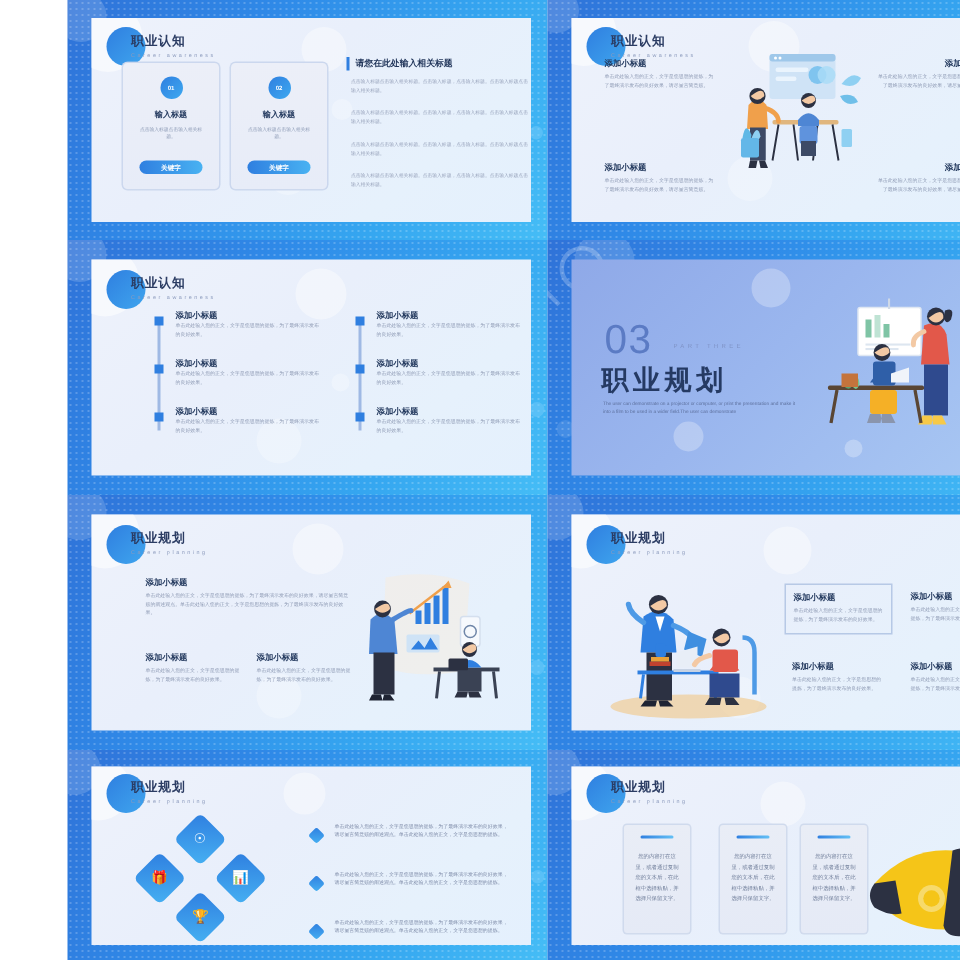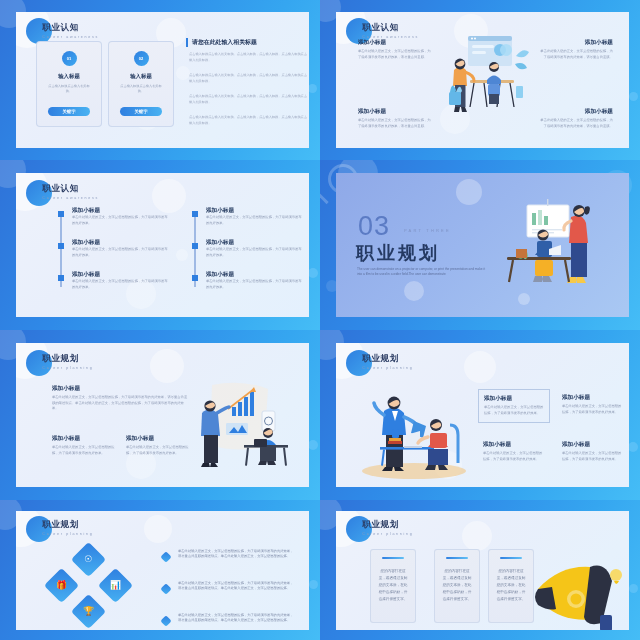--- a/index.html
+++ b/index.html
@@ -1,21 +1,21 @@
 <!DOCTYPE html>
 <html><head>
 <meta charset="utf-8">
 <style>
   * { box-sizing: border-box; margin:0; padding:0; }
   html,body { width:640px; height:640px; background:#ffffff; }
   body { font-family:"Liberation Sans","DejaVu Sans",sans-serif; overflow:hidden; }
 
   #grid { width:640px; height:640px; display:grid;
           grid-template-columns:320px 320px;
-          grid-template-rows:160px 170px 170px 140px; }
+          grid-template-rows:160px 170px 170px 140px;padding-left:45px; }
 
   .slide { position:relative; overflow:hidden;
            background:linear-gradient(120deg,#2f72d8 0%,#2f8ae8 35%,#35a6f0 70%,#45bdf6 100%); }
 
   
   .slide .dots { position:absolute; inset:0;
     background-image:radial-gradient(rgba(255,255,255,.38) 0.6px, transparent 0.7px);
     background-size:4px 4px; opacity:.55; pointer-events:none; }
 
   

